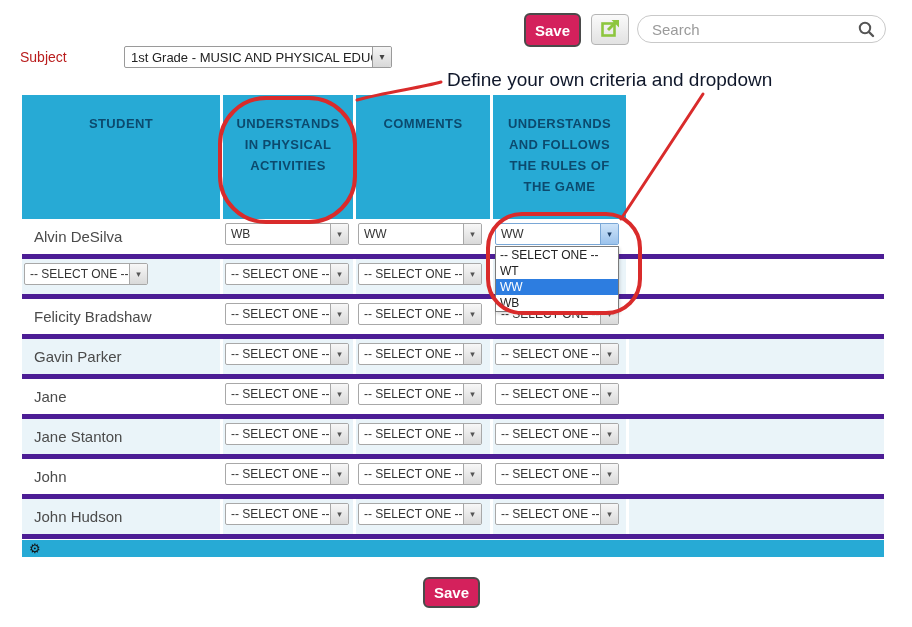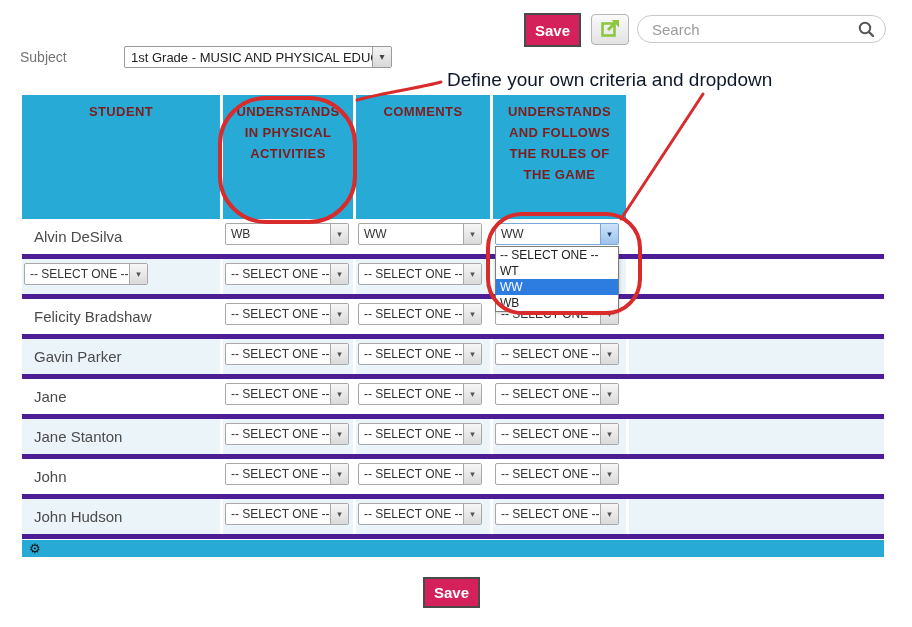--- a/index.html
+++ b/index.html
@@ -4,21 +4,21 @@
 <style>
   * { margin:0; padding:0; box-sizing:border-box; }
   html,body { background:#fff; }
   body { font-family:"Liberation Sans", sans-serif; }
   #app { position:relative; width:912px; height:627px; overflow:hidden; background:#fff; }
 
   
   .btn-save {
     position:absolute; display:flex; align-items:center; justify-content:center;
     background:#d4215c; color:#fff; font-weight:bold; font-size:15px;
-    border:2px solid #4a4a4a; border-radius:0; cursor:pointer;
+    border:2px solid #4a4a4a; border-radius:6px; cursor:pointer;
   }
   #top-save { left:524px; top:13px; width:57px; height:34px; }
   #bottom-save { left:423px; top:577px; width:57px; height:31px; }
   #export-btn {
     position:absolute; left:591px; top:14px; width:38px; height:31px;
     background:linear-gradient(#fafafa,#e2e2e2); border:1px solid #b5b5b5;
     border-radius:4px; display:flex; align-items:center; justify-content:center; cursor:pointer;
   }
   #search-box {
     position:absolute; left:637px; top:15px; width:249px; height:28px;
@@ -27,21 +27,21 @@
   }
   #search-box input {
     flex:1; border:none; outline:none; background:transparent;
     font-family:"Liberation Sans", sans-serif; font-size:15px; color:#a21caf;
     padding:0 6px 0 14px;
   }
   #search-box input::placeholder { color:#9a9a9a; }
   #search-box .mag { margin-right:10px; display:flex; }
 
   
-  #subject-label { position:absolute; left:20px; top:49px; font-size:14px; color:#737373; }
+  #subject-label { position:absolute; left:20px; top:49px; font-size:14px; color:#b91c1c; }
   .fakesel {
     background:#fff; border:1px solid #9a9a9a; border-radius:2px;
     display:flex; align-items:stretch; overflow:visible; cursor:pointer;
   }
   .fakesel .txt {
     flex:1; font-size:13px; color:#222; white-space:nowrap; overflow:hidden;
     display:flex; align-items:center; padding:0 3px 0 6px;
   }
   .fakesel .arrow {
     width:19px; background:linear-gradient(#f5f5f5,#d8d8d8);
@@ -58,23 +58,23 @@
   }
   #red-overlay { position:absolute; left:0; top:0; width:912px; height:627px; z-index:44; pointer-events:none; }
   .red-oval { position:absolute; border:4px solid #d92b2b; pointer-events:none; z-index:44; }
   #oval-header { left:218px; top:96px; width:139px; height:128px; border-radius:48px; }
   #oval-dropdown { left:486px; top:212px; width:156px; height:103px; border-radius:36px; }
 
   
   #table { position:absolute; left:22px; top:95px; width:862px; }
   .grid { display:grid; grid-template-columns:198px 130px 134px 133px 1fr; column-gap:3px; }
   #thead > div {
-    background:#27aad5; color:#7f1d1d; font-weight:bold; font-size:13px;
+    background:#27aad5; color:#0c4a6e; font-weight:bold; font-size:13px;
     letter-spacing:.4px; text-align:center; height:124px;
-    padding:6px 10px 0 10px; line-height:21px;
+    padding:18px 10px 0 10px; line-height:21px;
   }
   .row { height:40px; border-bottom:5px solid #4c1d95; }
   .row > div { background:#fff; }
   .row:nth-child(even) > div { background:#eaf4f9; }
   .cell-name { display:flex; align-items:center; padding-left:12px; font-size:15px; color:#4b4b4b; }
   .cell-crit { position:relative; padding:4px 0 0 2px; }
   .cell-comments { }
 
   .sel {
     position:relative; width:124px; height:22px; background:#fff;

